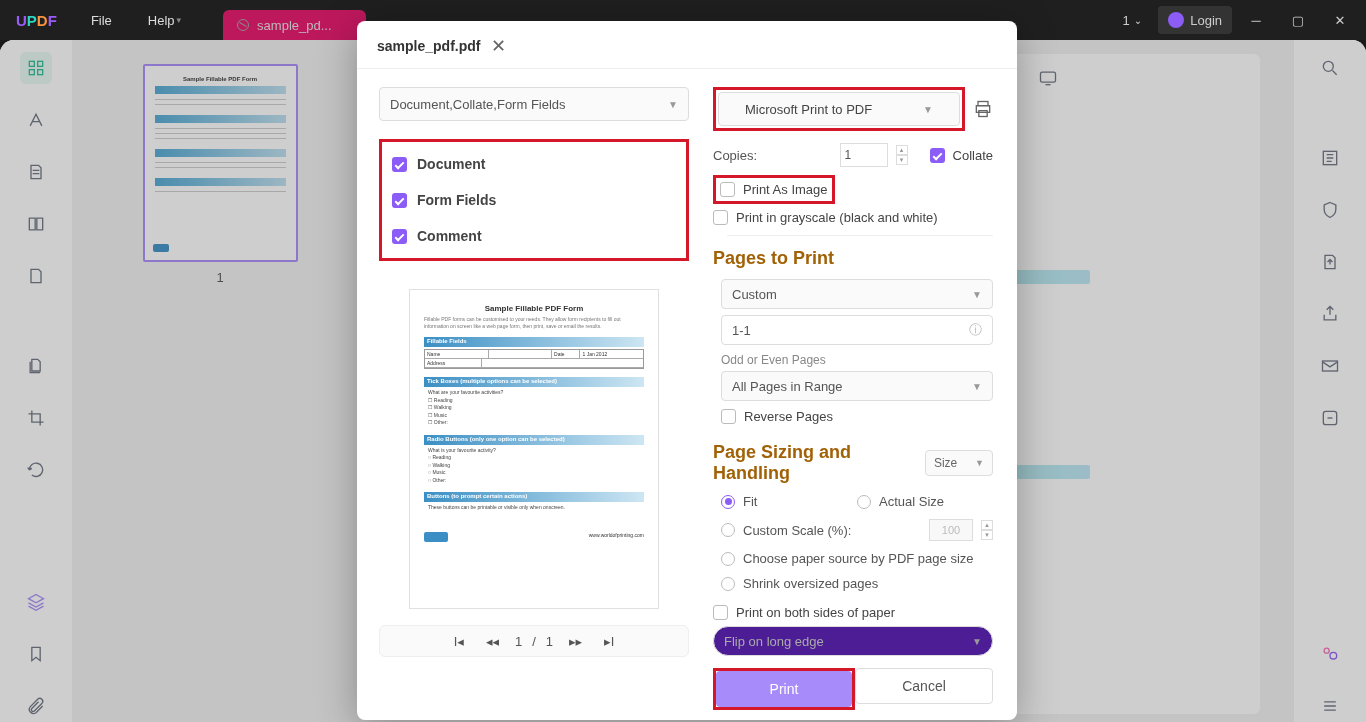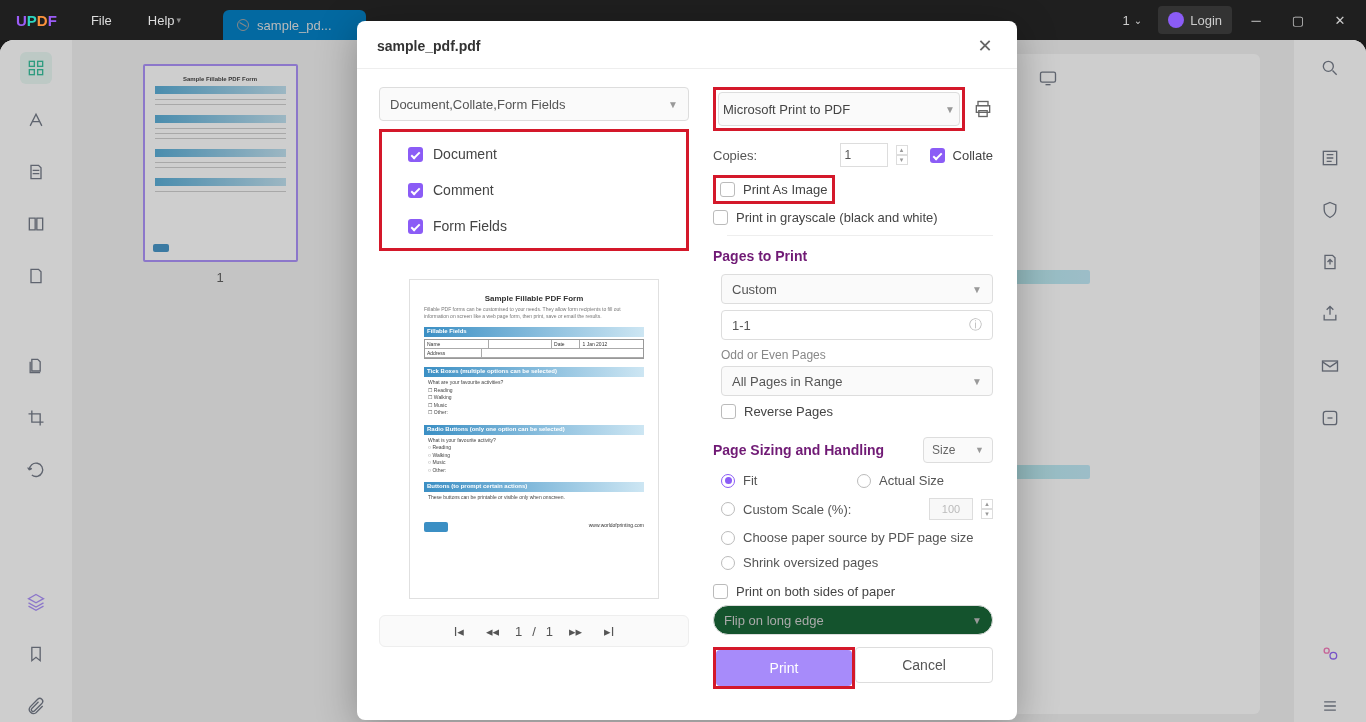--- a/index.html
+++ b/index.html
@@ -5,21 +5,21 @@
   * { box-sizing: border-box; margin: 0; padding: 0; font-family: "Segoe UI", Arial, sans-serif; }
   html, body { width: 1366px; height: 722px; overflow: hidden; background: #1a1a1a; }
   
   
   .topbar { height: 40px; background: #1f1f1f; display: flex; align-items: center; color: #ddd; font-size: 13px; }
   .logo { padding: 0 16px; font-weight: 700; font-size: 15px; }
   .logo .c1{color:#9b5cf6;} .logo .c2{color:#2dd4bf;} .logo .c3{color:#fb923c;} .logo .c4{color:#9b5cf6;}
   .menu-item { padding: 0 18px; cursor: pointer; height: 40px; display: flex; align-items: center; }
   .help-dd { margin-left: 2px; font-size: 9px; color:#888; }
   .tabs-area { flex: 1; display: flex; align-items: flex-end; height: 40px; padding-left: 24px; }
-  .tab { background: #0369a1; color: #bbb; padding: 6px 34px 6px 14px; border-radius: 6px 6px 0 0; font-size: 13px; position: relative; height: 30px; display: flex; align-items: center; }
+  .tab { background: #be185d; color: #bbb; padding: 6px 34px 6px 14px; border-radius: 6px 6px 0 0; font-size: 13px; position: relative; height: 30px; display: flex; align-items: center; }
   .tab-icon { width:12px; height:12px; border:1px solid #888; border-radius:50%; margin-right:8px; position:relative;}
   .tab-icon::before{content:"";position:absolute;top:4px;left:1px;right:1px;border-top:1px solid #888;transform:rotate(30deg);}
   .top-right { display: flex; align-items: center; gap: 6px; padding-right: 8px; }
   .tr-btn { height: 28px; display: flex; align-items: center; padding: 0 10px; color: #ccc; font-size: 13px; border-radius: 4px; }
   .tr-btn.login { background: #333; }
   .avatar-dot { width:16px; height:16px; border-radius:50%; background:#8b5cf6; margin-right:6px; display:inline-block;}
   .win-ctrl { width:36px; height:40px; display:flex; align-items:center; justify-content:center; color:#ccc; }
   
   
   .surface { position: relative; width: 1366px; height: 682px; background: #f2f2f2; border-radius: 14px 14px 0 0; margin-top: 0; }
@@ -44,21 +44,21 @@
   .thumb-title{text-align:center;font-size:6px;font-weight:600;margin-bottom:4px;}
   .thumb-sec{height:8px;background:linear-gradient(90deg,#4fa8d4,#bde0f0);margin:4px 0 2px;}
   .thumb-line{height:4px;border-bottom:1px solid #ccc;margin-bottom:1px;}
   .thumb-num { text-align: center; margin-top: 8px; color: #555; font-size: 13px; }
   
   
   .dim { position:absolute; inset:0; background: rgba(60,60,60,0.25); border-radius:14px 14px 0 0; }
   
   
   .dialog { position: absolute; left: 357px; top: -19px; width: 660px; height: 699px; background: #fff; border-radius: 8px; box-shadow: 0 8px 40px rgba(0,0,0,0.3); z-index: 10; display:flex; flex-direction:column;}
-  .dlg-head { padding: 13px 20px 10px; display: flex; align-items: center; justify-content: space-between; border-bottom: 1px solid #eee; gap: 6px;}
+  .dlg-head { padding: 13px 20px 10px; display: flex; align-items: center; justify-content: flex-start; border-bottom: 1px solid #eee; gap: 6px;}
   .dlg-title { font-size: 14px; font-weight: 600; color:#333;}
   .dlg-close { width: 24px; height: 24px; display:flex;align-items:center;justify-content:center; color:#666; cursor:pointer; font-size:18px;}
   .dlg-body { flex:1; display:flex; padding: 18px 24px 14px 22px; gap: 24px; overflow:hidden;}
   
   .left-col { width: 310px; display:flex; flex-direction:column;}
   .right-col { flex: 1; font-size: 13px; color:#444;}
   
   .combo { height: 34px; border:1px solid #ddd; border-radius:4px; background:#fafafa; display:flex; align-items:center; padding:0 10px; font-size:13px; color:#555; position:relative;}
   .combo .caret { margin-left:auto; color:#999; font-size:10px;}
   
@@ -82,31 +82,31 @@
   .pv-footer{display:flex;justify-content:space-between;margin-top:20px;font-size:5px;}
   .pv-logo{width:24px;height:10px;background:#3b8fc4;border-radius:2px;position:relative;}
   
   .pager { margin-top:16px; height:32px; border:1px solid #eee; border-radius:6px; background:#fafafa; display:flex; align-items:center; justify-content:center; gap:10px; color:#aaa;}
   .pager span{color:#555;font-size:13px;}
   .pg-btn{color:#ccc; padding:0 6px;}
   
   
   .row { display:flex; align-items:center; gap:8px; margin-bottom:8px;}
   .printer-row{display:flex;align-items:center;gap:8px;margin-bottom:12px;}
-  .printer-combo{flex:1;height:34px;border:1px solid #ddd;background:#fafafa;border-radius:4px;display:flex;align-items:center;padding:0 4px;font-size:13px;color:#444;}
+  .printer-combo{flex:1;height:34px;border:1px solid #ddd;background:#fafafa;border-radius:4px;display:flex;align-items:center;padding:0 26px;font-size:13px;color:#444;}
   .printer-combo .caret{margin-left:auto;color:#999;font-size:10px;}
   .print-ico{width:20px;height:20px;color:#666;}
   .lbl{color:#555;}
   .num-input{width:48px;height:24px;border:1px solid #ddd;padding:0 4px;font-size:12px;color:#555;background:#fff;}
   .spinner{width:12px;display:flex;flex-direction:column;}
   .sp{height:10px;border:1px solid #ddd;font-size:7px;color:#999;display:flex;align-items:center;justify-content:center;}
-  .sec-title{font-weight:700;font-size:14px;color:#701a75;margin:12px 0 10px;}
+  .sec-title{font-weight:700;font-size:18px;color:#a16207;margin:12px 0 10px;}
   .sel{height:30px;border:1px solid #ddd;background:#fafafa;border-radius:4px;display:flex;align-items:center;padding:0 10px;font-size:13px;color:#555;width:100%;gap:32px;}
   .sel .caret{margin-left:auto;color:#999;font-size:10px;}
-  .sel.disabled{color:#aaa;background:#14532d;border-radius:15px;}
+  .sel.disabled{color:#aaa;background:#4c1d95;border-radius:15px;}
   .txtfield{height:30px;border:1px solid #ddd;border-radius:4px;padding:0 10px;font-size:13px;color:#555;width:100%;display:flex;align-items:center;}
   .info-ico{margin-left:auto;color:#bbb;}
   .small-lbl{font-size:12px;color:#888;margin:8px 0 4px;}
   .chk-row{display:flex;align-items:center;gap:8px;margin:6px 0;}
   .radio{width:14px;height:14px;border-radius:50%;border:1.5px solid #bbb;flex-shrink:0;position:relative;}
   .radio.on{border-color:#8b5cf6;}
   .radio.on::after{content:"";position:absolute;inset:2.5px;border-radius:50%;background:#8b5cf6;}
   .size-handling{display:flex;align-items:center;justify-content:space-between;}
   .size-sel{width:70px;height:26px;border:1px solid #ddd;background:#fafafa;border-radius:4px;display:flex;align-items:center;padding:0 8px;font-size:12px;color:#666;}
   .size-sel .caret{margin-left:auto;font-size:9px;color:#999;}
@@ -318,32 +318,32 @@
       <div class="dlg-close">✕</div>
     </div>
     <div class="dlg-body">
 
       <div class="left-col">
         <div class="combo">
           <span>Document,Collate,Form Fields</span>
           <span class="caret">▼</span>
         </div>
 
-        <div class="opt-list red-box" style="margin-top:8px; padding:4px 16px;">
+        <div class="opt-list red-box" style="margin-top:18px; padding:4px 0;font-weight:bold;">
           <div class="opt-row">
             <span class="chk"></span>
             <span>Document</span>
           </div>
           <div class="opt-row">
             <span class="chk"></span>
-            <span>Comment</span>
+            <span>Form Fields</span>
           </div>
           <div class="opt-row">
             <span class="chk"></span>
-            <span>Form Fields</span>
+            <span>Comment</span>
           </div>
         </div>
 
         <div class="preview-title"></div>
 
         <div class="preview-box">
           <div class="pv-title">Sample Fillable PDF Form</div>
           <div class="pv-sub">Fillable PDF forms can be customised to your needs. They allow form recipients to fill out information on screen like a web page form, then print, save or email the results.</div>
           <div class="pv-sec">Fillable Fields</div>
           <div class="pv-table">

